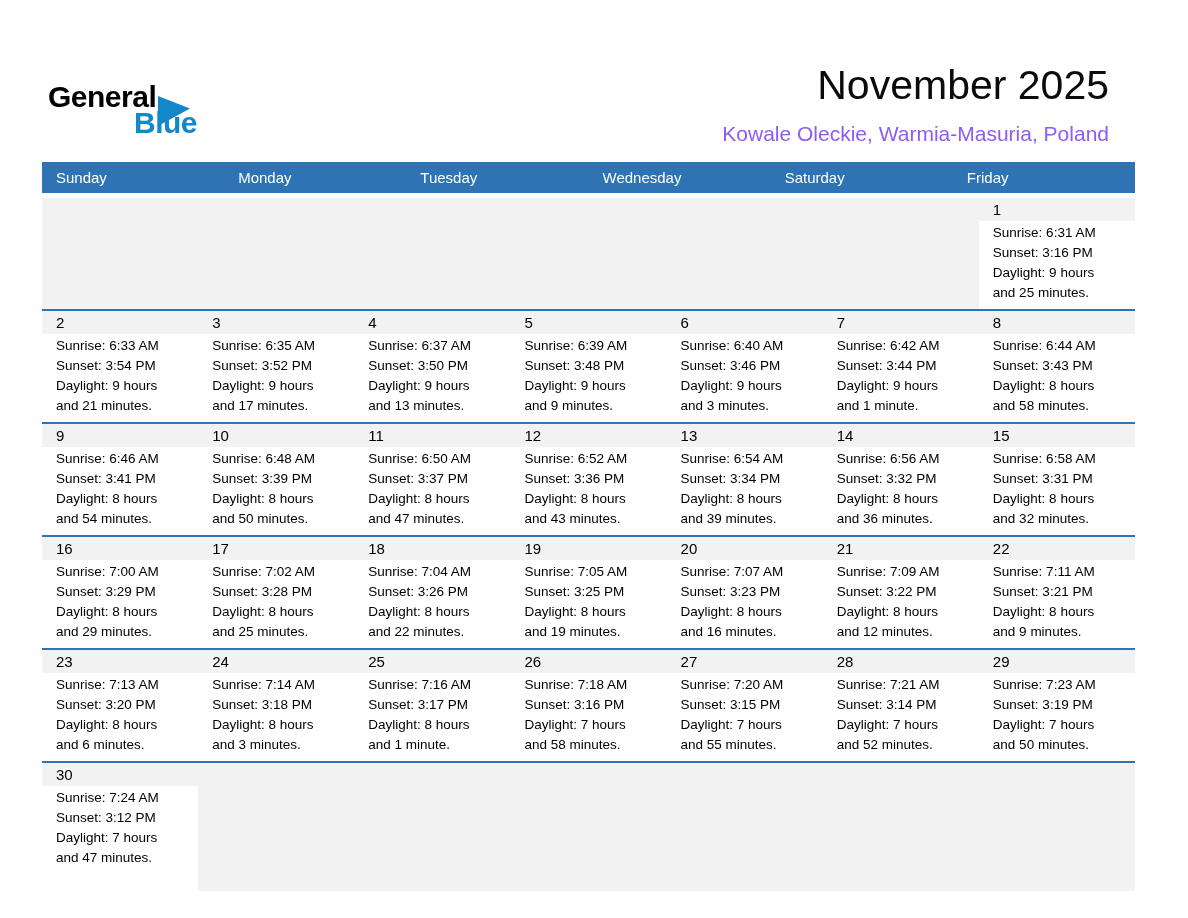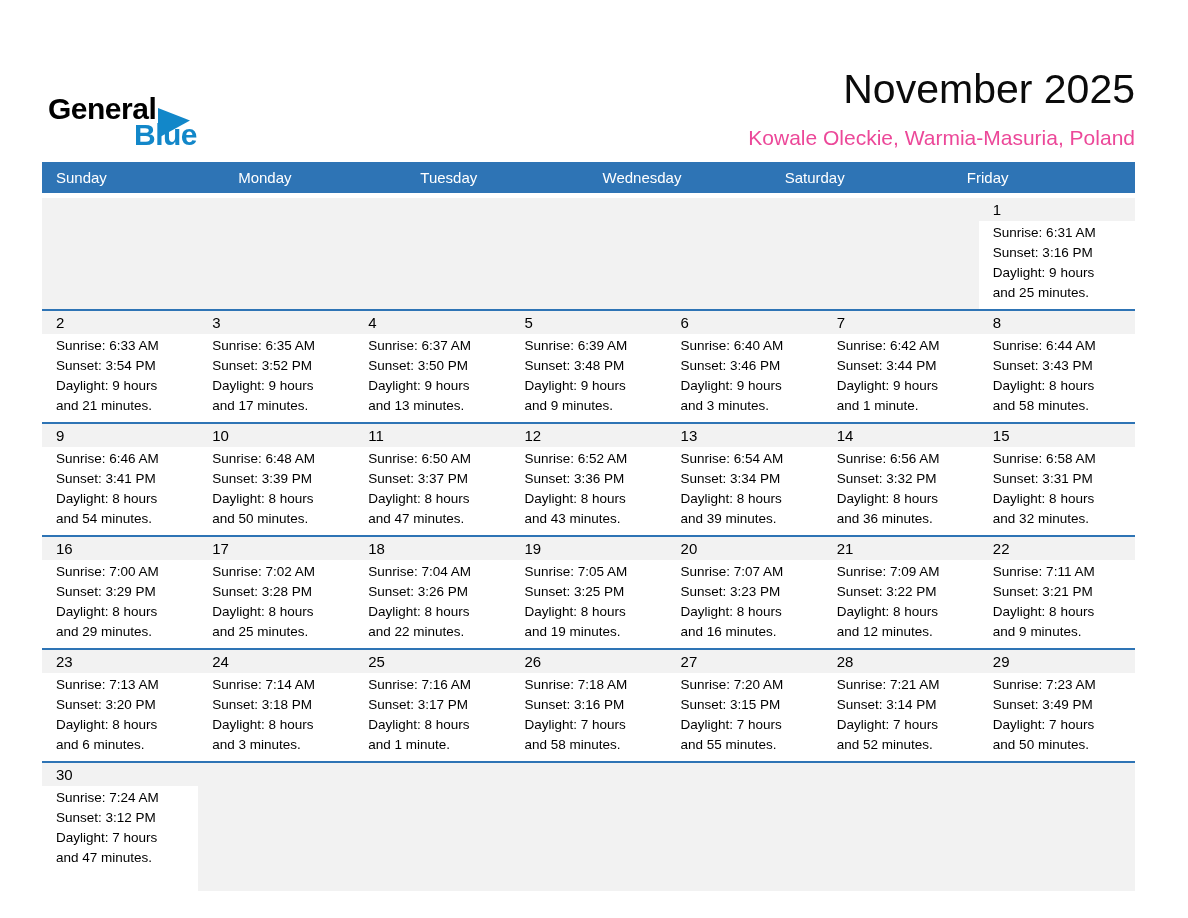--- a/index.html
+++ b/index.html
@@ -1,32 +1,32 @@
 <!DOCTYPE html>
 <html style="--header-bar: #2E74B5; --row-line: #2E74B5; --strip: #F2F2F2; --empty-cell: #F2F2F2; --logo-blue: #1287C9;"><head>
 <meta charset="utf-8">
 <style>
   html,body{margin:0;padding:0;background:#ffffff;}
   .page{
     width:1188px;height:918px;background:#ffffff;overflow:hidden;
     font-family:"Liberation Sans", sans-serif;color:#000;position:relative;
   }
   
-  .topbar{display:flex;justify-content:space-between;align-items:flex-end;
-          padding:38px 53px 0 48px;height:112px;}
+  .topbar{display:flex;justify-content:space-between;align-items:center;
+          padding:38px 79px 0 48px;height:112px;}
   .logo{position:relative;margin-top:32px;line-height:1;}
   .logo-word1{font-size:30px;font-weight:700;color:#000;letter-spacing:-0.5px;}
   .logo-word2{font-size:30px;font-weight:700;color:var(--logo-blue,#1287C9);
               margin-left:86px;margin-top:-4px;letter-spacing:-0.5px;}
   .logo-triangle{position:absolute;left:110px;top:14px;width:32px;height:30px;
               background:var(--logo-blue,#1287C9);
               clip-path:polygon(0 0,100% 42%,0 100%);}
   .titles{text-align:right;margin-top:20px;}
   .page-title{font-size:41px;font-weight:400;color:#0b0b0b;line-height:1.15;}
-  .page-subtitle{font-size:21px;font-weight:400;color:#ec4899;margin-top:13px;}
+  .page-subtitle{font-size:21px;font-weight:400;color:#8b5cf6;margin-top:13px;}
   
   .calendar{margin:12px 53px 0 42px;width:1093px;}
   .weekday-header{display:grid;grid-template-columns:repeat(6,1fr);
       background:var(--header-bar,#2E74B5);height:31px;}
   .weekday-cell{color:#fff;font-size:15px;display:flex;align-items:center;
       padding-left:14px;overflow:hidden;white-space:nowrap;}
   .weeks{}
   .week{display:grid;grid-template-columns:repeat(7,1fr);
       border-top:2px solid var(--row-line,#2E74B5);min-height:108px;}
   .week.first{border-top:none;margin-top:5px;min-height:102px;}
@@ -329,21 +329,21 @@
               <div class="line">Sunrise: 7:21 AM</div>
               <div class="line">Sunset: 3:14 PM</div>
               <div class="line">Daylight: 7 hours</div>
               <div class="line">and 52 minutes.</div>
             </div>
           </div>
           <div class="cell">
             <div class="daynum">29</div>
             <div class="daybody">
               <div class="line">Sunrise: 7:23 AM</div>
-              <div class="line">Sunset: 3:49 PM</div>
+              <div class="line">Sunset: 3:19 PM</div>
               <div class="line">Daylight: 7 hours</div>
               <div class="line">and 50 minutes.</div>
             </div>
           </div>
         </div>
         <div class="week last">
           <div class="cell">
             <div class="daynum">30</div>
             <div class="daybody">
               <div class="line">Sunrise: 7:24 AM</div>

